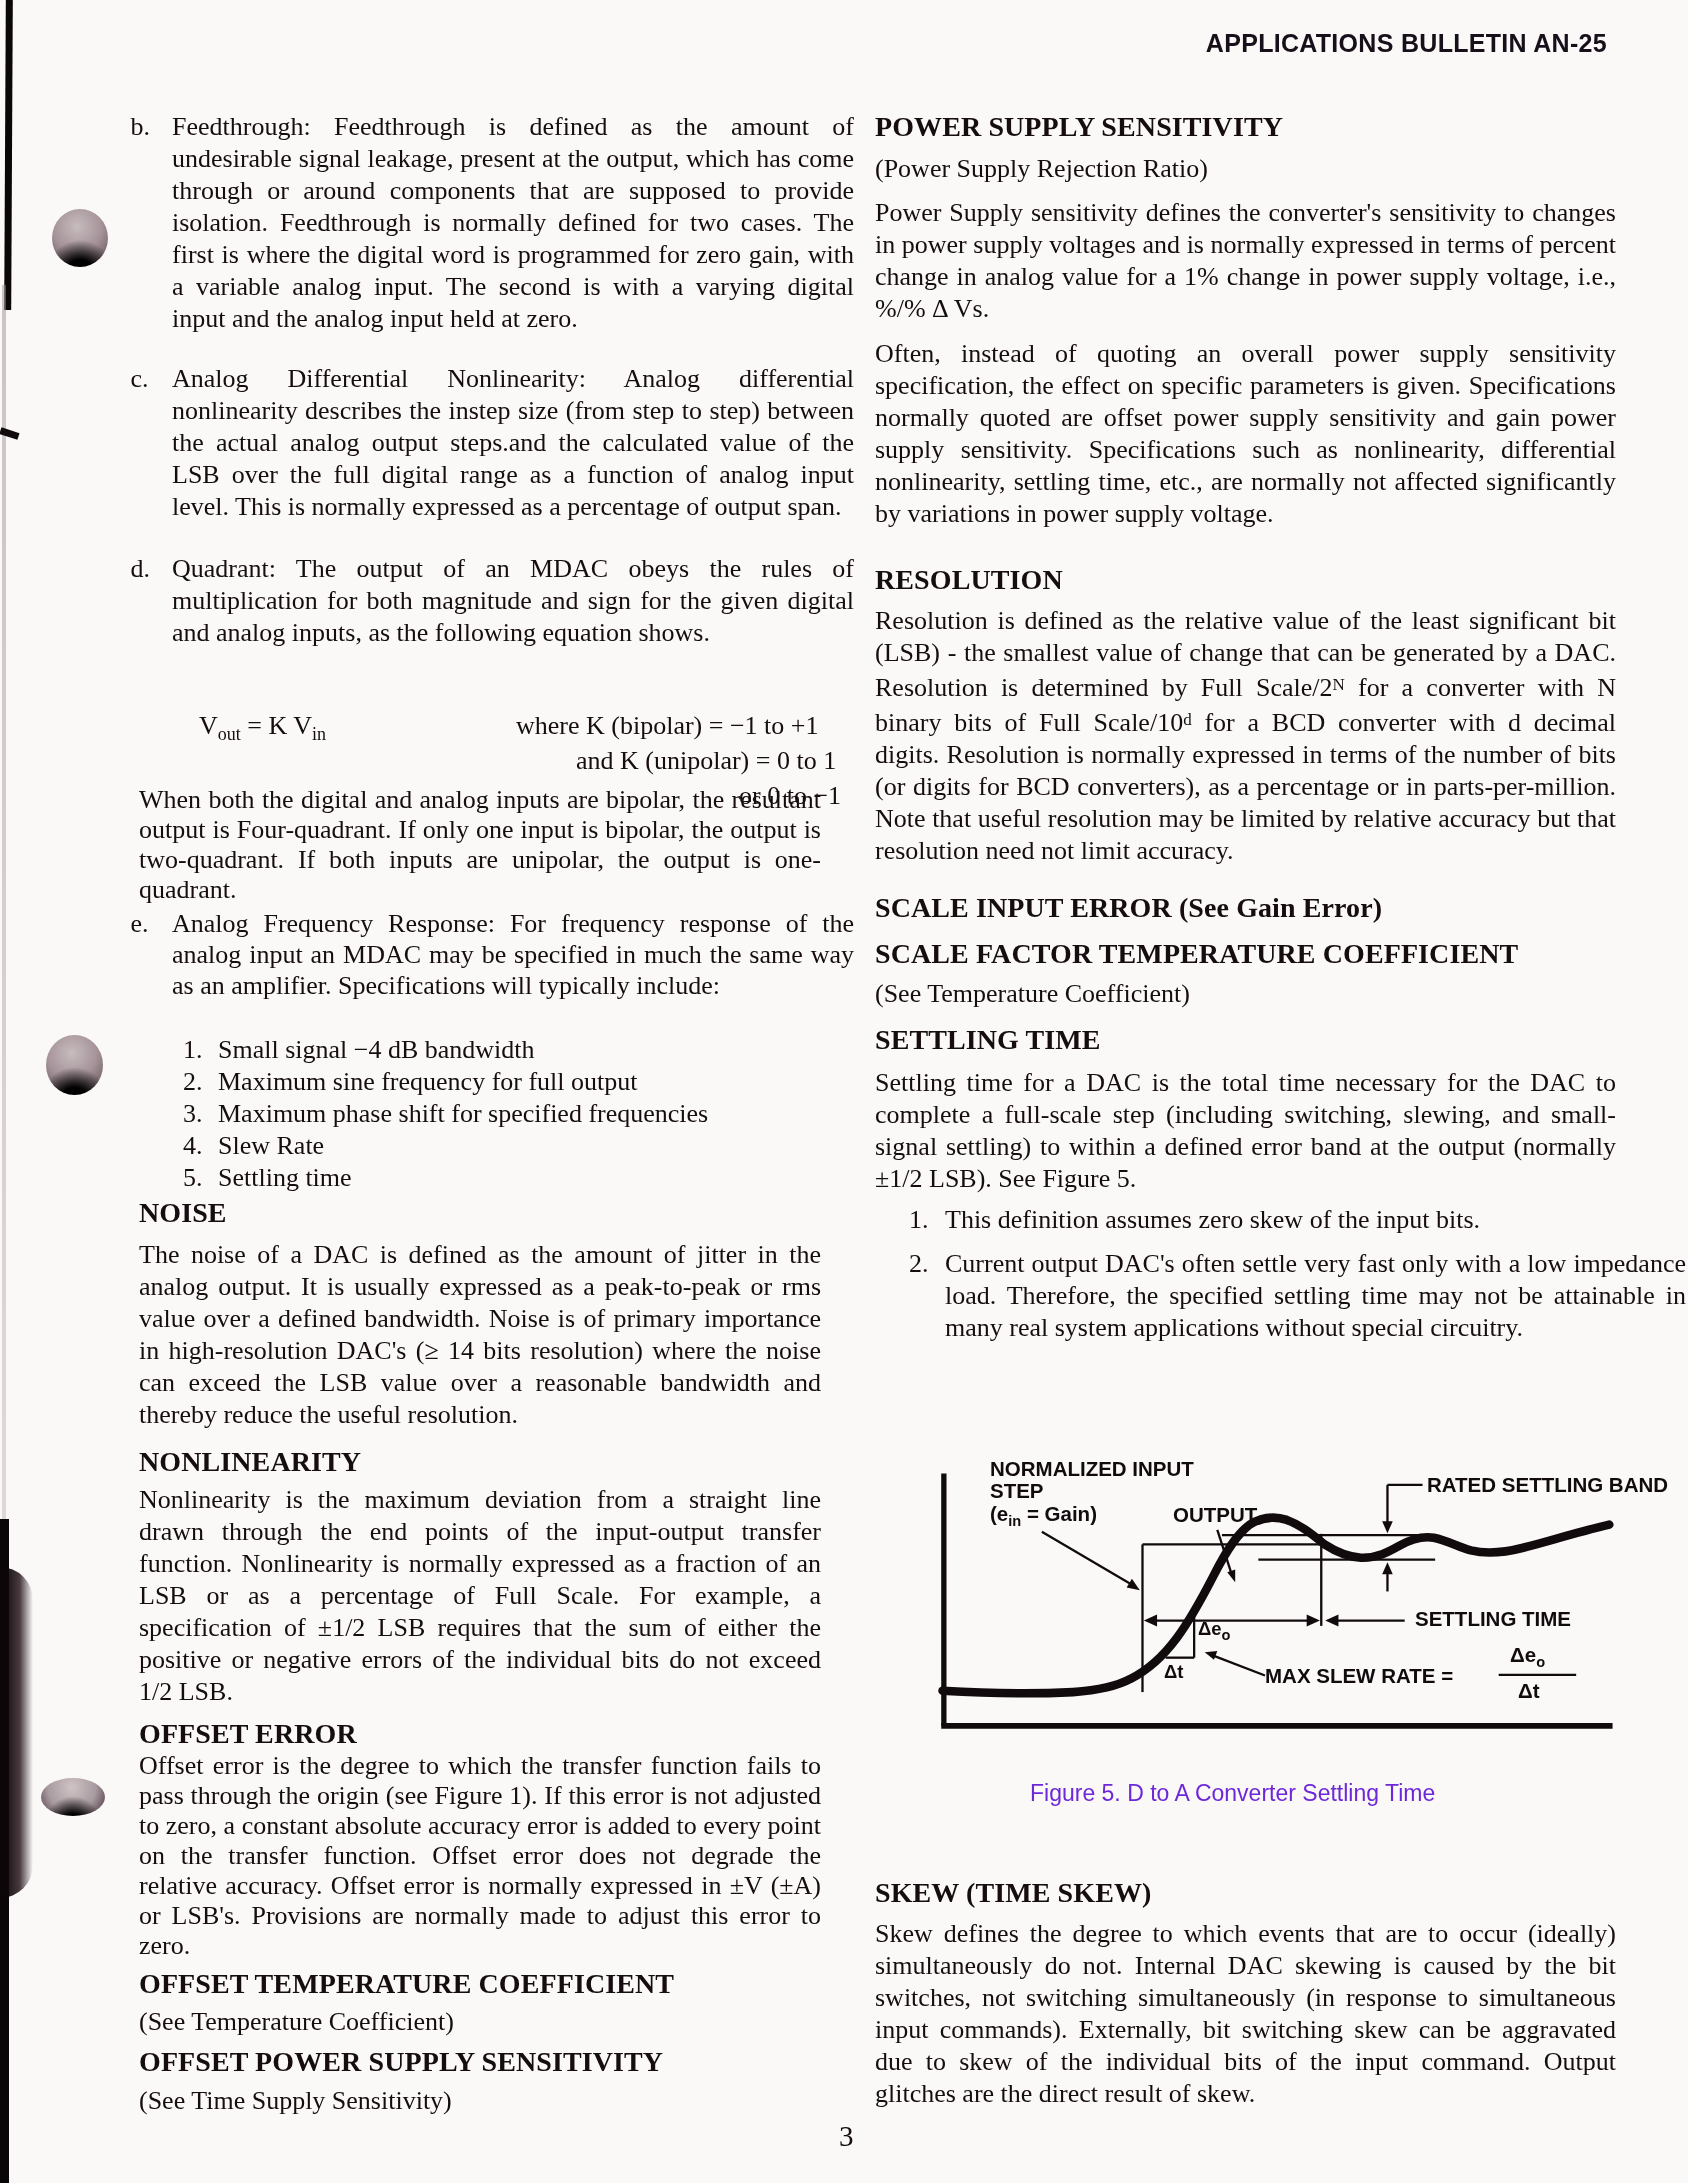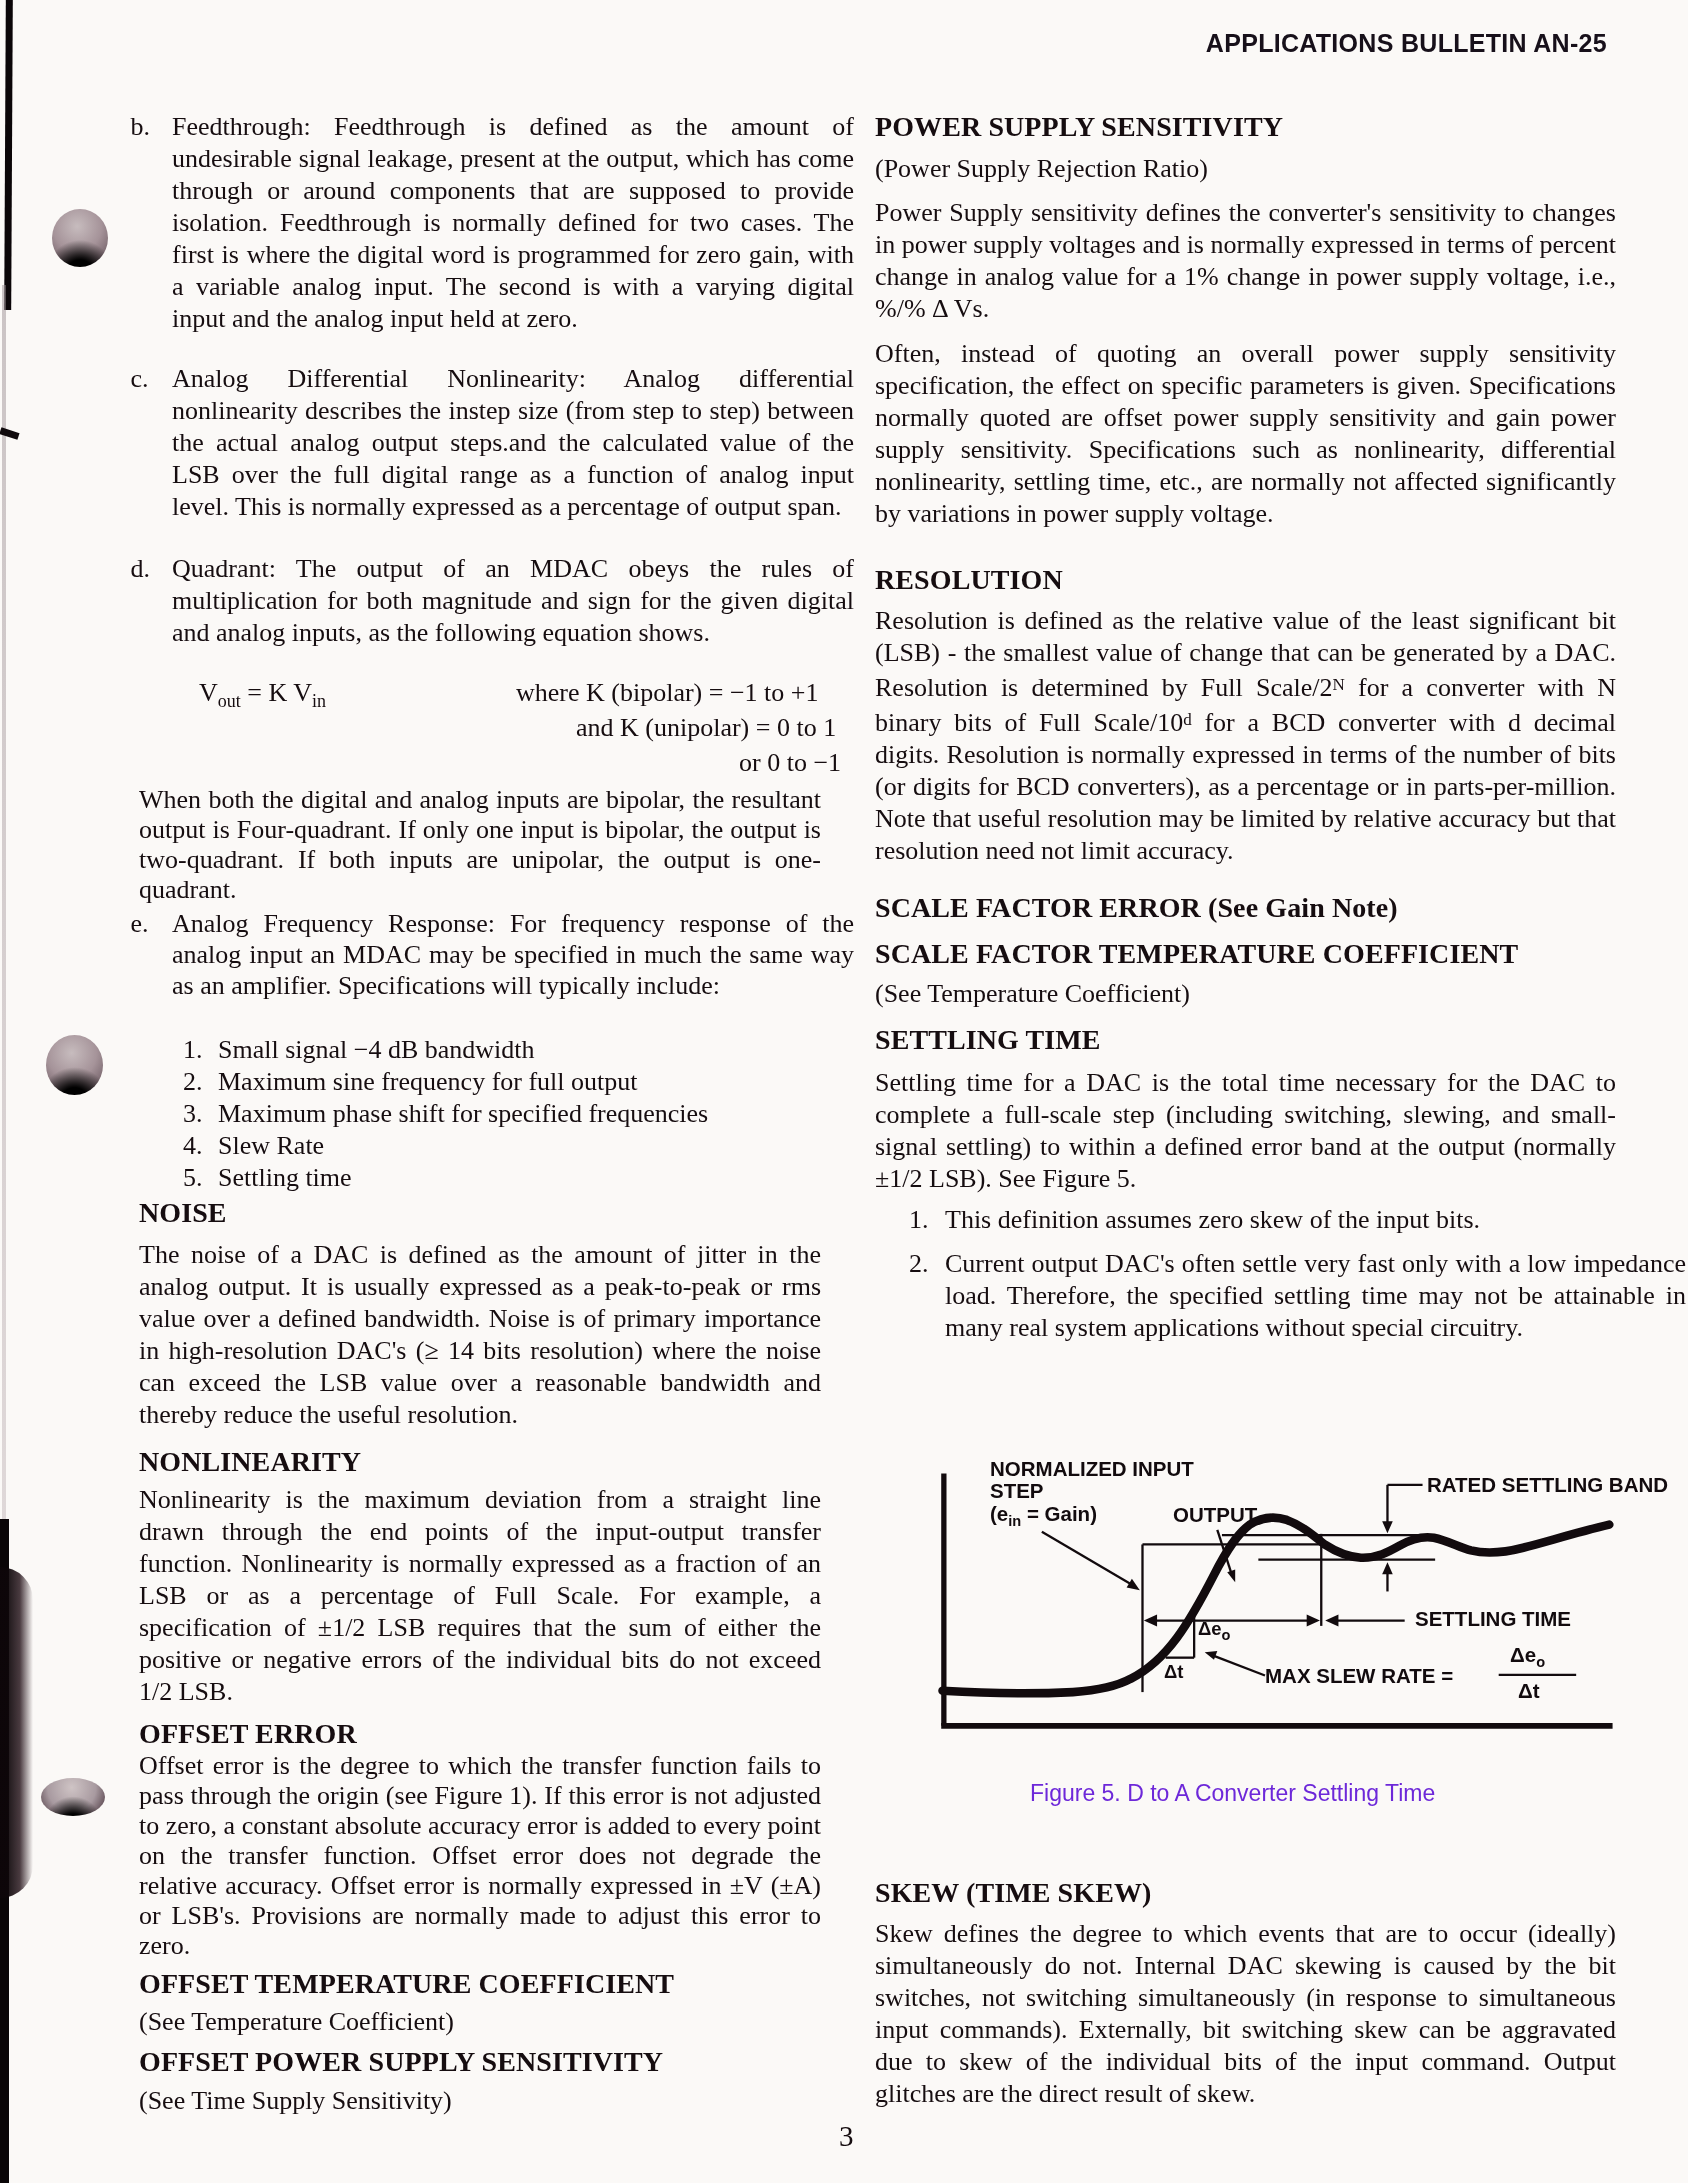--- a/index.html
+++ b/index.html
@@ -35,21 +35,21 @@
   .para{font-size:26px;line-height:32px;text-align:justify;}
   .h1{font-size:28px;font-weight:bold;letter-spacing:0.1px;white-space:nowrap;}
   .note{font-size:26px;}
   .li{padding-left:33px;}
   .li .lbl{position:absolute;left:-8.6px;top:0;}
   .sub2{padding-left:79px;font-size:26px;line-height:32px;position:relative;}
   .sub2 .num{position:absolute;left:44px;top:0;}
   .rli{padding-left:70px;}
   .rli .num{position:absolute;left:34px;top:0;}
   .eq{font-size:26px;width:735px;height:113px;}
-  .eq div{position:absolute;white-space:nowrap;}
+  .eq div{position:absolute;white-space:nowrap;margin-top:33px;}
   sub{font-size:18px;}
   .sup{font-size:17px;vertical-align:6px;}
   .pagenum{left:839px;top:2120px;font-size:29px;}
   
   .fig{left:924px;top:1447px;width:723px;height:371px;}
   .fig svg{position:absolute;left:0;top:0;}
   .flab{position:absolute;font-family:"Liberation Sans",sans-serif;font-weight:bold;
         font-size:20.5px;line-height:22.5px;color:#120b0e;white-space:nowrap;}
   .flab sub{font-size:14.6px;}
   .fcap{position:absolute;left:106px;top:333px;font-family:"Liberation Sans",sans-serif;
@@ -122,21 +122,21 @@
 <div class="abs col-l note" style="top:2086px">(See Time Supply Sensitivity)</div>
 
 <div class="abs col-r h1" style="top:111px">POWER SUPPLY SENSITIVITY</div>
 <div class="abs col-r note" style="top:154px">(Power Supply Rejection Ratio)</div>
 <div class="abs col-r para" style="top:197px">Power Supply sensitivity defines the converter's sensitivity to changes in power supply voltages and is normally expressed in terms of percent change in analog value for a 1% change in power supply voltage, i.e., %/% Δ Vs.</div>
 <div class="abs col-r para" style="top:338px">Often, instead of quoting an overall power supply sensitivity specification, the effect on specific parameters is given. Specifications normally quoted are offset power supply sensitivity and gain power supply sensitivity. Specifications such as nonlinearity, differential nonlinearity, settling time, etc., are normally not affected significantly by variations in power supply voltage.</div>
 
 <div class="abs col-r h1" style="top:564px">RESOLUTION</div>
 <div class="abs col-r para" style="top:605px"><span>Resolution is defined as the relative value of the least significant bit (LSB) - the smallest value of change that can be generated by a DAC. Resolution is determined by Full Scale/2</span><span class="sup">N</span><span> for a converter with N binary bits of Full Scale/10</span><span class="sup">d</span><span> for a BCD converter with d decimal digits. Resolution is normally expressed in terms of the number of bits (or digits for BCD converters), as a percentage or in parts-per-million. Note that useful resolution may be limited by relative accuracy but that resolution need not limit accuracy.</span></div>
 
-<div class="abs col-r h1" style="top:892px">SCALE FACTOR ERROR (See Gain Note)</div>
+<div class="abs col-r h1" style="top:892px">SCALE INPUT ERROR (See Gain Error)</div>
 <div class="abs col-r h1" style="top:938px">SCALE FACTOR TEMPERATURE COEFFICIENT</div>
 <div class="abs col-r note" style="top:979px">(See Temperature Coefficient)</div>
 
 <div class="abs col-r h1" style="top:1024px">SETTLING TIME</div>
 <div class="abs col-r para" style="top:1067px">Settling time for a DAC is the total time necessary for the DAC to complete a full-scale step (including switching, slewing, and small-signal settling) to within a defined error band at the output (normally ±1/2 LSB). See Figure 5.</div>
 
 <div class="abs col-r para rli" style="top:1204px">
   <span class="num">1.</span><span>This definition assumes zero skew of the input bits.</span>
 </div>
 <div class="abs col-r para rli" style="top:1248px">

